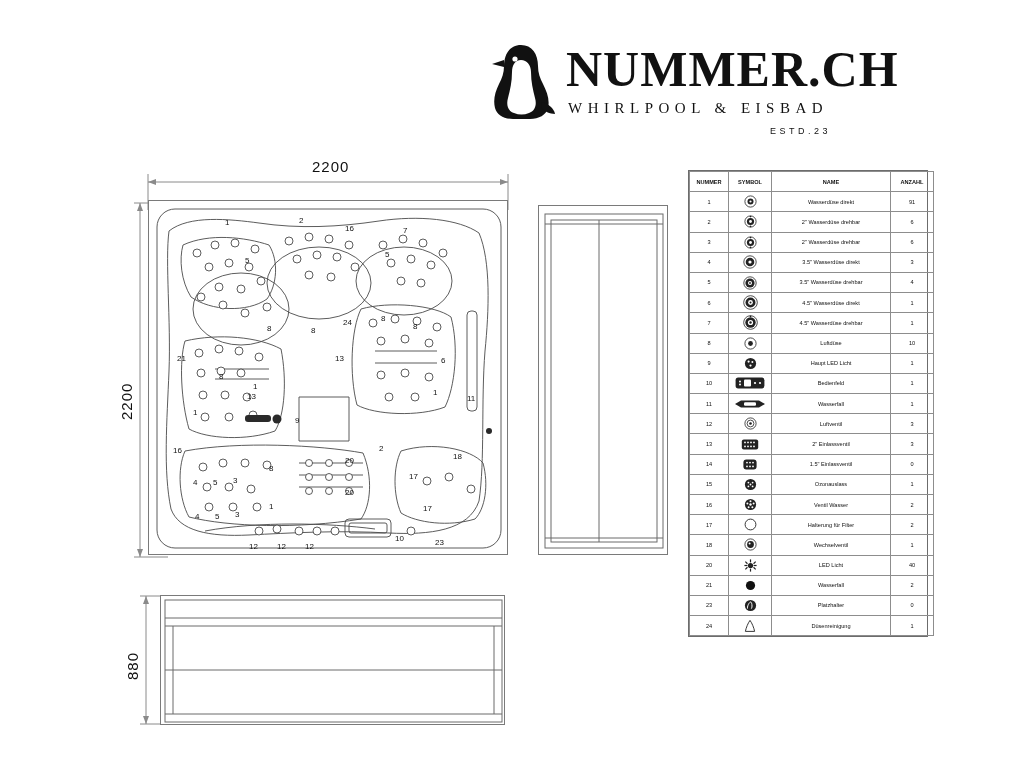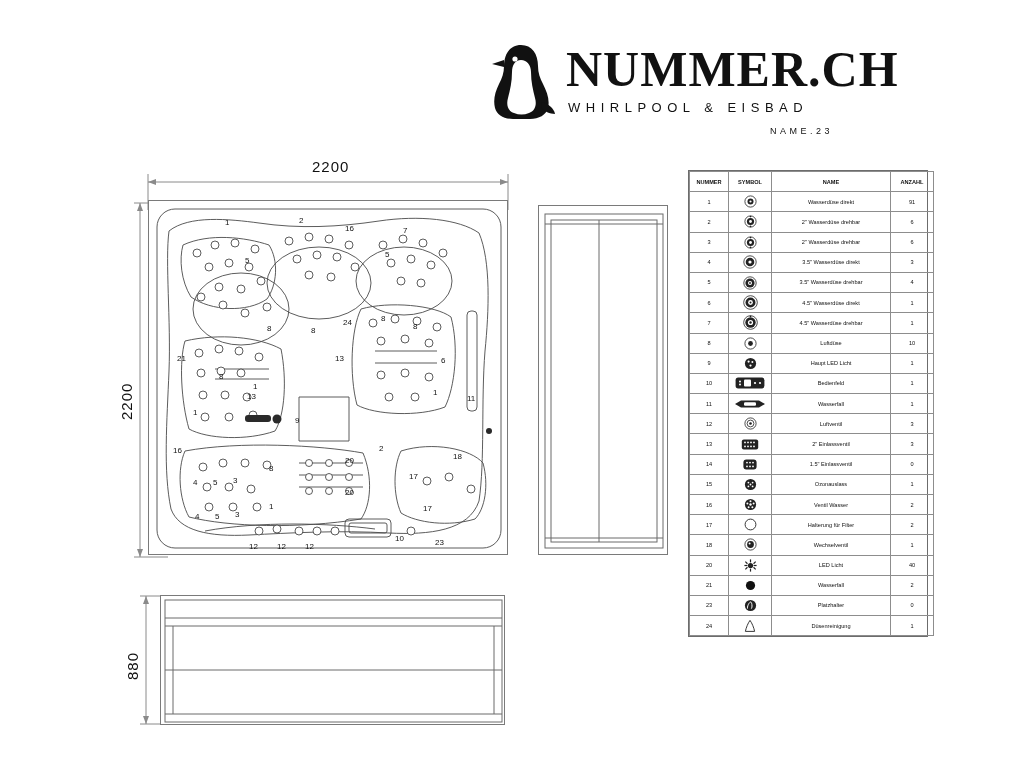--- a/index.html
+++ b/index.html
@@ -40,25 +40,25 @@
     letter-spacing: 1px;
     line-height: 58px;
     color: #111;
     white-space: nowrap;
     font-family: "Liberation Serif", serif;
   }
   #brand-sub {
     position: absolute;
     left: 98px;
     top: 60px;
-    font-size: 13px;
+    font-size: 15px;
     letter-spacing: 5.5px;
     color: #111;
     white-space: nowrap;
-    font-family: Liberation Sans, sans-serif;
+    font-family: Liberation Serif, serif;
     text-align: center;
   }
   #brand-estd {
     position: absolute;
     left: 300px;
     top: 86px;
     font-size: 9px;
     letter-spacing: 3.5px;
     color: #111;
     white-space: nowrap;
@@ -147,21 +147,21 @@
     <svg width="70" height="80" viewBox="0 0 70 80">
       <path d="M35 3 C24 3 18 12 18 24 C18 31 16 36 13 42 C9 50 7 58 9 66 C11 73 18 77 27 77 L44 77 C53 77 60 73 62 66 C64 58 61 50 57 42 C54 36 52 31 52 24 C52 12 46 3 35 3 Z" fill="#111"></path>
       <path d="M35 18 C29 18 26 23 26 30 C26 40 24 48 22 56 C20 63 22 69 28 71 C33 73 38 73 43 71 C49 69 51 63 49 56 C47 48 45 40 45 30 C45 23 41 18 35 18 Z" fill="#ffffff"></path>
       <circle cx="29" cy="17" r="2.6" fill="#ffffff"></circle>
       <path d="M18 18 L6 22 L18 25 Z" fill="#111"></path>
       <path d="M56 60 C62 62 68 66 69 72 C64 72 58 69 55 66 Z" fill="#111"></path>
     </svg>
   </div>
   <div id="brand-name">NUMMER.CH</div>
   <div id="brand-sub">WHIRLPOOL &amp; EISBAD</div>
-  <div id="brand-estd">NAME.23</div>
+  <div id="brand-estd">ESTD.23</div>
 </div>
 
 <div class="dim-label" style="left:312px; top:158px;">2200</div>
 <div class="dim-label vert" style="left:118px; top:420px;">2200</div>
 <div class="dim-label vert" style="left:124px; top:680px;">880</div>
 
 <svg style="position:absolute;left:130px;top:170px;width:390px;height:40px;">
   <line x1="18" y1="12" x2="378" y2="12" stroke="#8a8a8a" stroke-width="1"></line>
   <line x1="18" y1="4" x2="18" y2="40" stroke="#8a8a8a" stroke-width="1"></line>
   <line x1="378" y1="4" x2="378" y2="40" stroke="#8a8a8a" stroke-width="1"></line>

